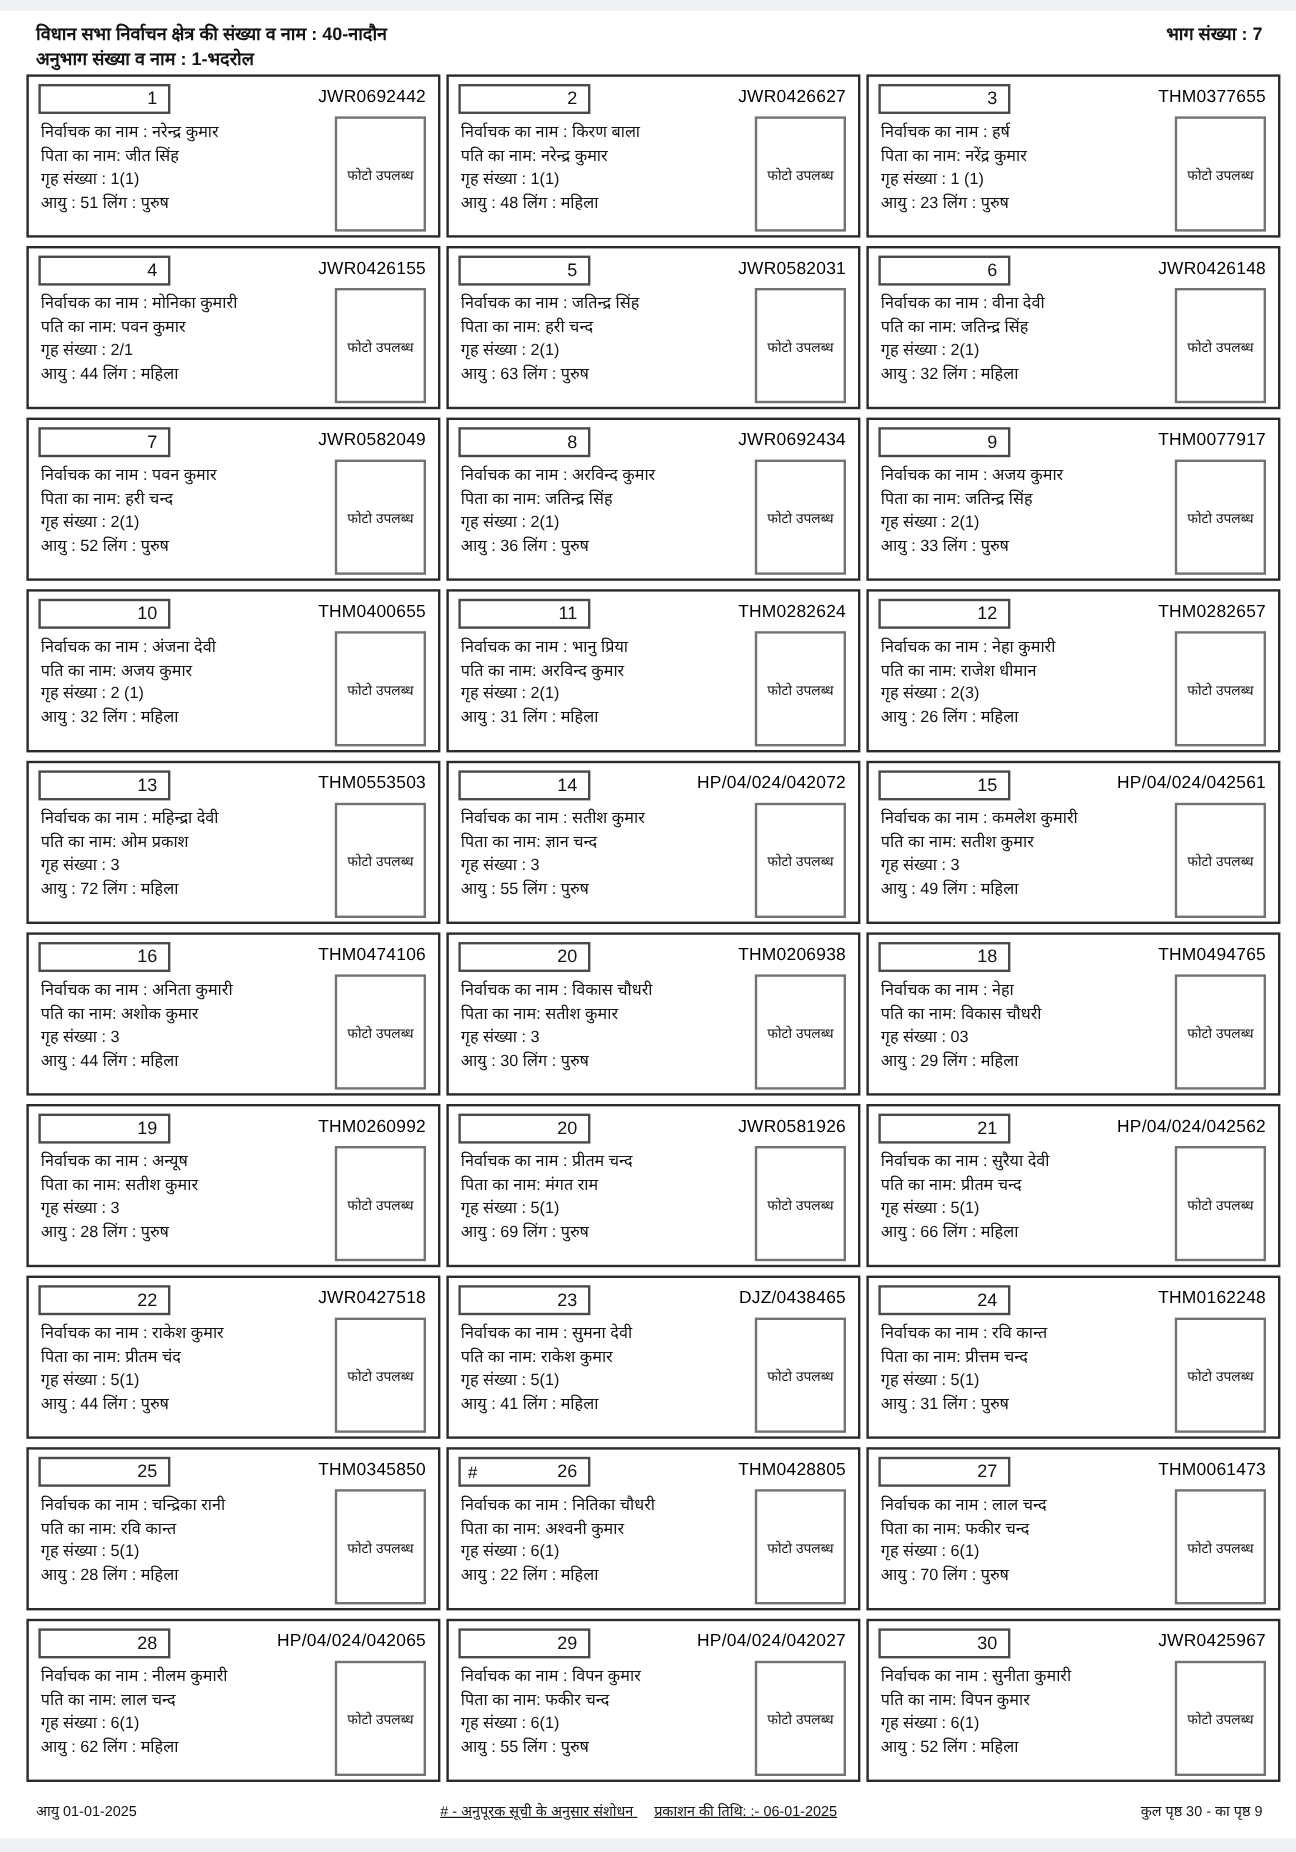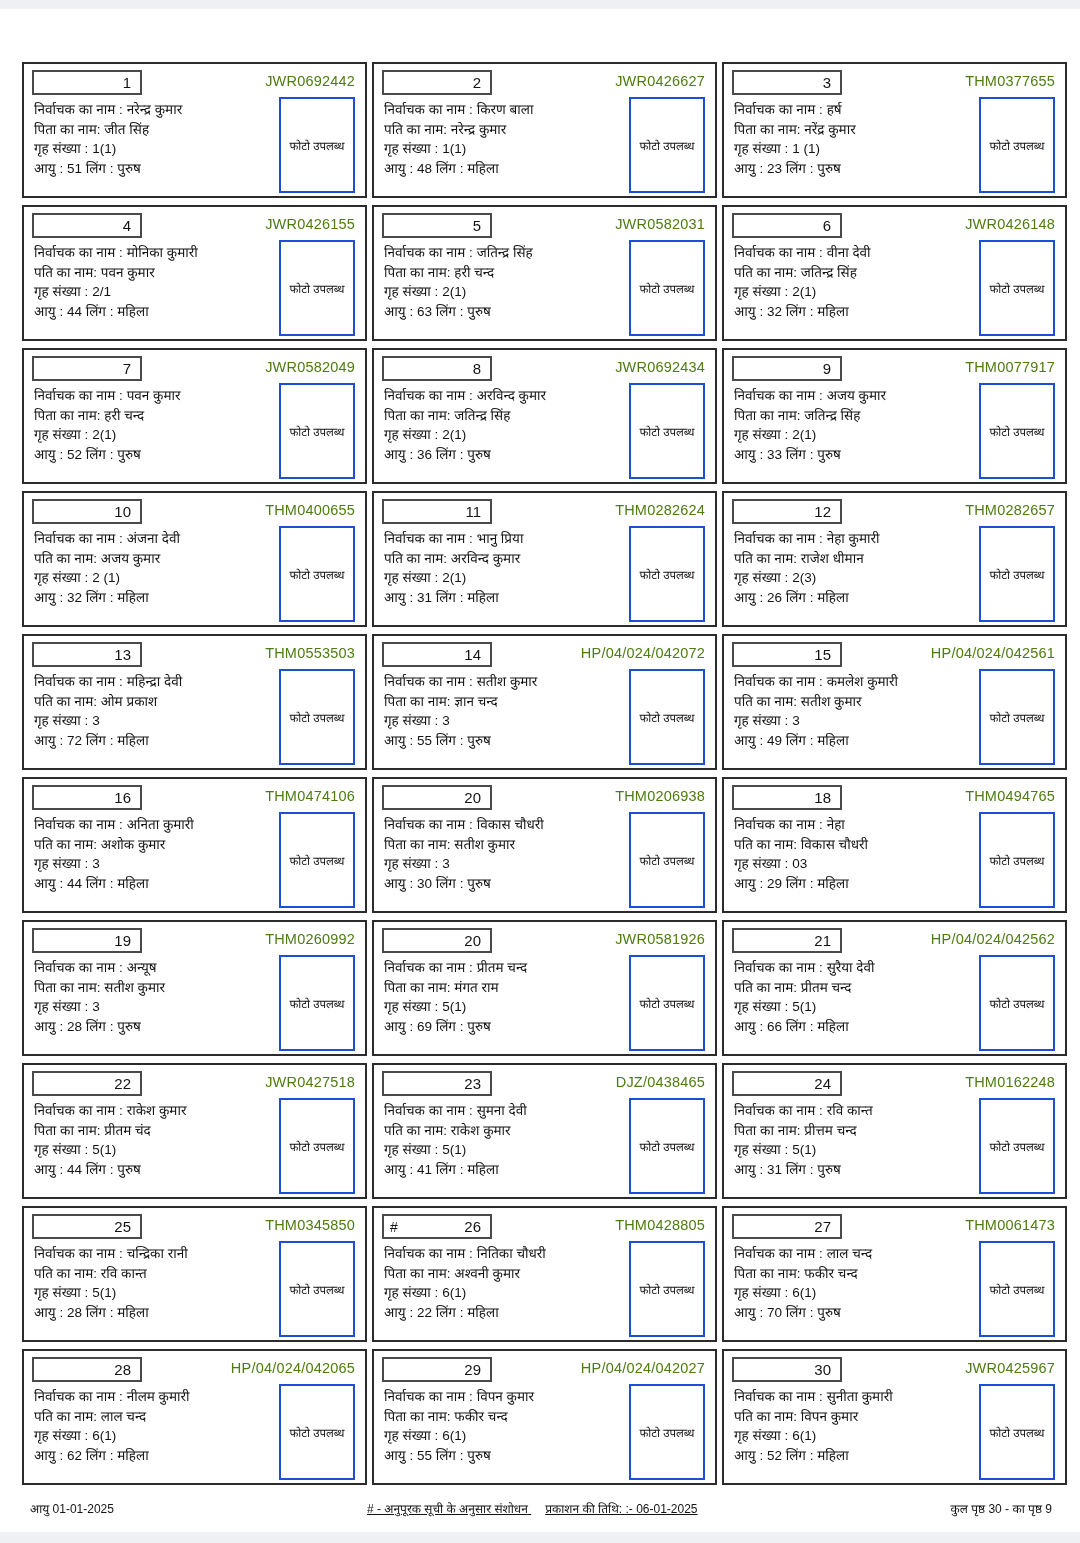--- a/index.html
+++ b/index.html
@@ -20,43 +20,50 @@
     column-gap:5px;row-gap:7px;
   }
   .card{position:relative;border:2px solid #2b2b2b;background:#fff;box-sizing:border-box;}
   .serial-box{
     position:absolute;left:8px;top:6px;width:110px;height:25px;
     border:2px solid #4a4a4a;box-sizing:border-box;
     display:flex;align-items:center;font-size:15px;
   }
   .serial-flag{margin-left:6px;font-size:14px;}
   .serial-num{margin-left:auto;margin-right:9px;}
-  .epic{position:absolute;right:10px;top:9px;font-size:14.5px;color:#4d7c0f;letter-spacing:.2px;}
+  .epic{position:absolute;right:10px;top:9px;font-size:14.5px;color:#000000;letter-spacing:.2px;}
   .photo-box{
     position:absolute;right:10px;top:33px;width:76px;height:96px;
-    border:2px solid #1d4ed8;box-sizing:border-box;
+    border:2px solid #737373;box-sizing:border-box;
     display:flex;align-items:center;justify-content:center;
     font-size:11.5px;white-space:nowrap;overflow:hidden;
   }
   .details{position:absolute;left:10px;top:36px;right:96px;font-size:13.5px;line-height:19.5px;}
   .details div{white-space:nowrap;overflow:hidden;}
   .ftr{
     position:absolute;left:30px;right:28px;top:1500px;
     display:flex;align-items:baseline;font-size:12px;
   }
   .ftr-center{flex:1;text-align:center;text-decoration:underline;}
   .ftr-center .pub{margin-left:14px;}
   .ftr-right{white-space:nowrap;}
 </style>
 </head>
 <body>
 
 <div class="page">
   <div class="strip top"></div>
 
+  <div class="hdr">
+    <div class="hdr-left">
+      <div>विधान सभा निर्वाचन क्षेत्र की संख्या व नाम : 40-नादौन</div>
+      <div>अनुभाग संख्या व नाम :  1-भदरोल</div>
+    </div>
+    <div class="hdr-right">भाग संख्या : 7</div>
+  </div>
 
   <div class="grid" id="grid">
       <div class="card">
         <div class="serial-box">
           <span class="serial-flag"></span>
           <span class="serial-num">1</span>
         </div>
         <div class="epic">JWR0692442</div>
         <div class="photo-box">
           <span>फोटो उपलब्ध</span>

